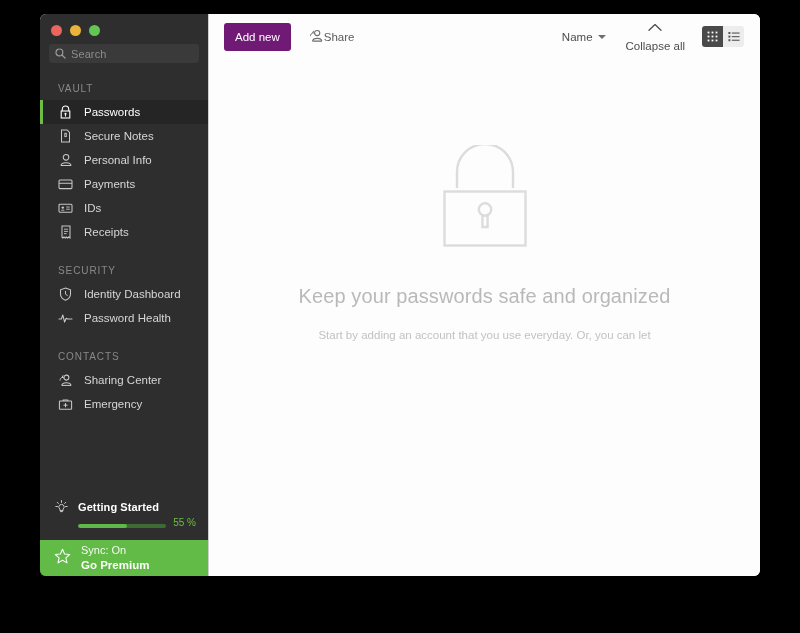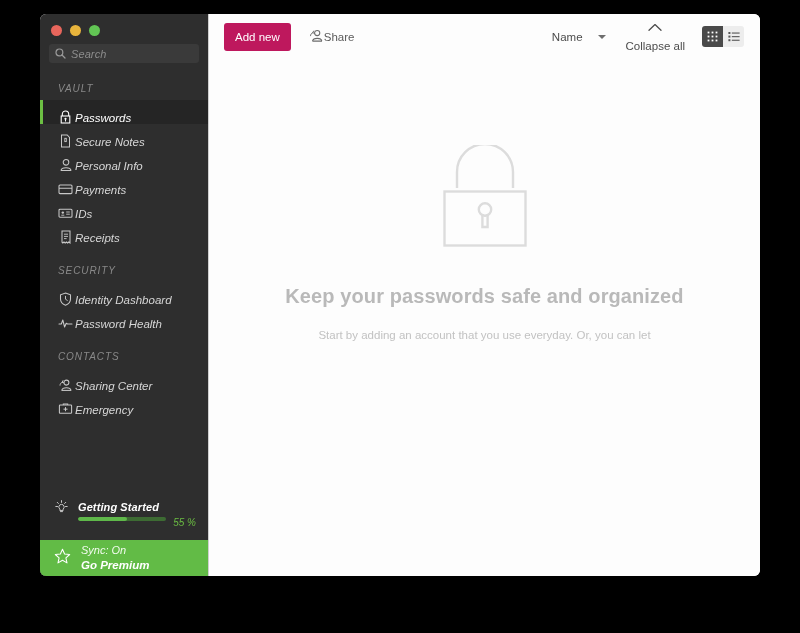--- a/index.html
+++ b/index.html
@@ -29,21 +29,20 @@
   }
 
   
   .sidebar {
     width: 168px;
     flex: 0 0 168px;
     background: #2e2e2e;
     display: flex;
     flex-direction: column;
     position: relative;
-    font-style: italic;
   }
 
   .traffic-lights {
     height: 32px;
     display: flex;
     align-items: center;
     padding-left: 11px;
     gap: 8px;
   }
   .light {
@@ -85,23 +84,23 @@
     padding: 0 0 0 18px;
     margin-top: 21px;
     margin-bottom: 6px;
     text-transform: uppercase;
   }
   .section-label.first { margin-top: 20px; }
 
   .nav-item {
     height: 24px;
     display: flex;
-    align-items: flex-end;
+    align-items: center;
     padding-left: 18px;
-    gap: 2px;
+    gap: 11px;
     position: relative;
     color: #d6d6d6;
     font-size: 11.5px;
   }
   .nav-item .nav-icon {
     width: 15px;
     height: 15px;
     flex: 0 0 15px;
     display: flex;
     align-items: center;
@@ -131,21 +130,21 @@
     gap: 9px;
   }
   .gs-body { flex: 1 1 auto; padding-top: 1px; }
   .gs-title {
     font-size: 11px;
     color: #ffffff;
     font-weight: bold;
     margin-bottom: 4px;
     letter-spacing: 0.1px;
   }
-  .gs-row { display: flex; align-items: flex-start; gap: 7px; }
+  .gs-row { display: flex; align-items: flex-end; gap: 7px; }
   .gs-track {
     flex: 1 1 auto;
     height: 4px;
     background: #3d6b33;
     border-radius: 2px;
     overflow: hidden;
   }
   .gs-fill {
     height: 100%;
     background: #5fb84a;
@@ -188,21 +187,21 @@
   }
 
   .toolbar {
     height: 45px;
     flex: 0 0 45px;
     display: flex;
     align-items: center;
     padding: 0 16px 0 15px;
   }
   .btn-add {
-    background: #be185d;
+    background: #701a75;
     color: #ffffff;
     font-size: 11.5px;
     border: none;
     border-radius: 3px;
     height: 28px;
     padding: 0 11px;
     cursor: pointer;
     font-family: "Liberation Sans", sans-serif;
   }
   .share-btn {
@@ -212,21 +211,21 @@
     margin-left: 17px;
     color: #5b5b5b;
     font-size: 11.5px;
     cursor: pointer;
   }
   .toolbar-spacer { flex: 1 1 auto; }
 
   .sort-btn {
     display: flex;
     align-items: center;
-    gap: 15px;
+    gap: 5px;
     color: #4c4c4c;
     font-size: 11.5px;
     cursor: pointer;
   }
   .caret-down {
     width: 0; height: 0;
     border-left: 4px solid transparent;
     border-right: 4px solid transparent;
     border-top: 4px solid #6e6e6e;
   }
@@ -262,21 +261,21 @@
     flex: 1 1 auto;
     display: flex;
     flex-direction: column;
     align-items: center;
     padding-top: 86px;
   }
   .lock-art { margin-bottom: 32px; }
   .empty-title {
     font-size: 20px;
     color: #b9b9b9;
-    font-weight: bold;
+    font-weight: normal;
     margin: 0 0 18px 0;
     letter-spacing: 0.1px;
   }
   .empty-sub {
     font-size: 11.5px;
     color: #c2c2c2;
     text-align: center;
     line-height: 1.6;
     max-width: 360px;
     margin: 0;

